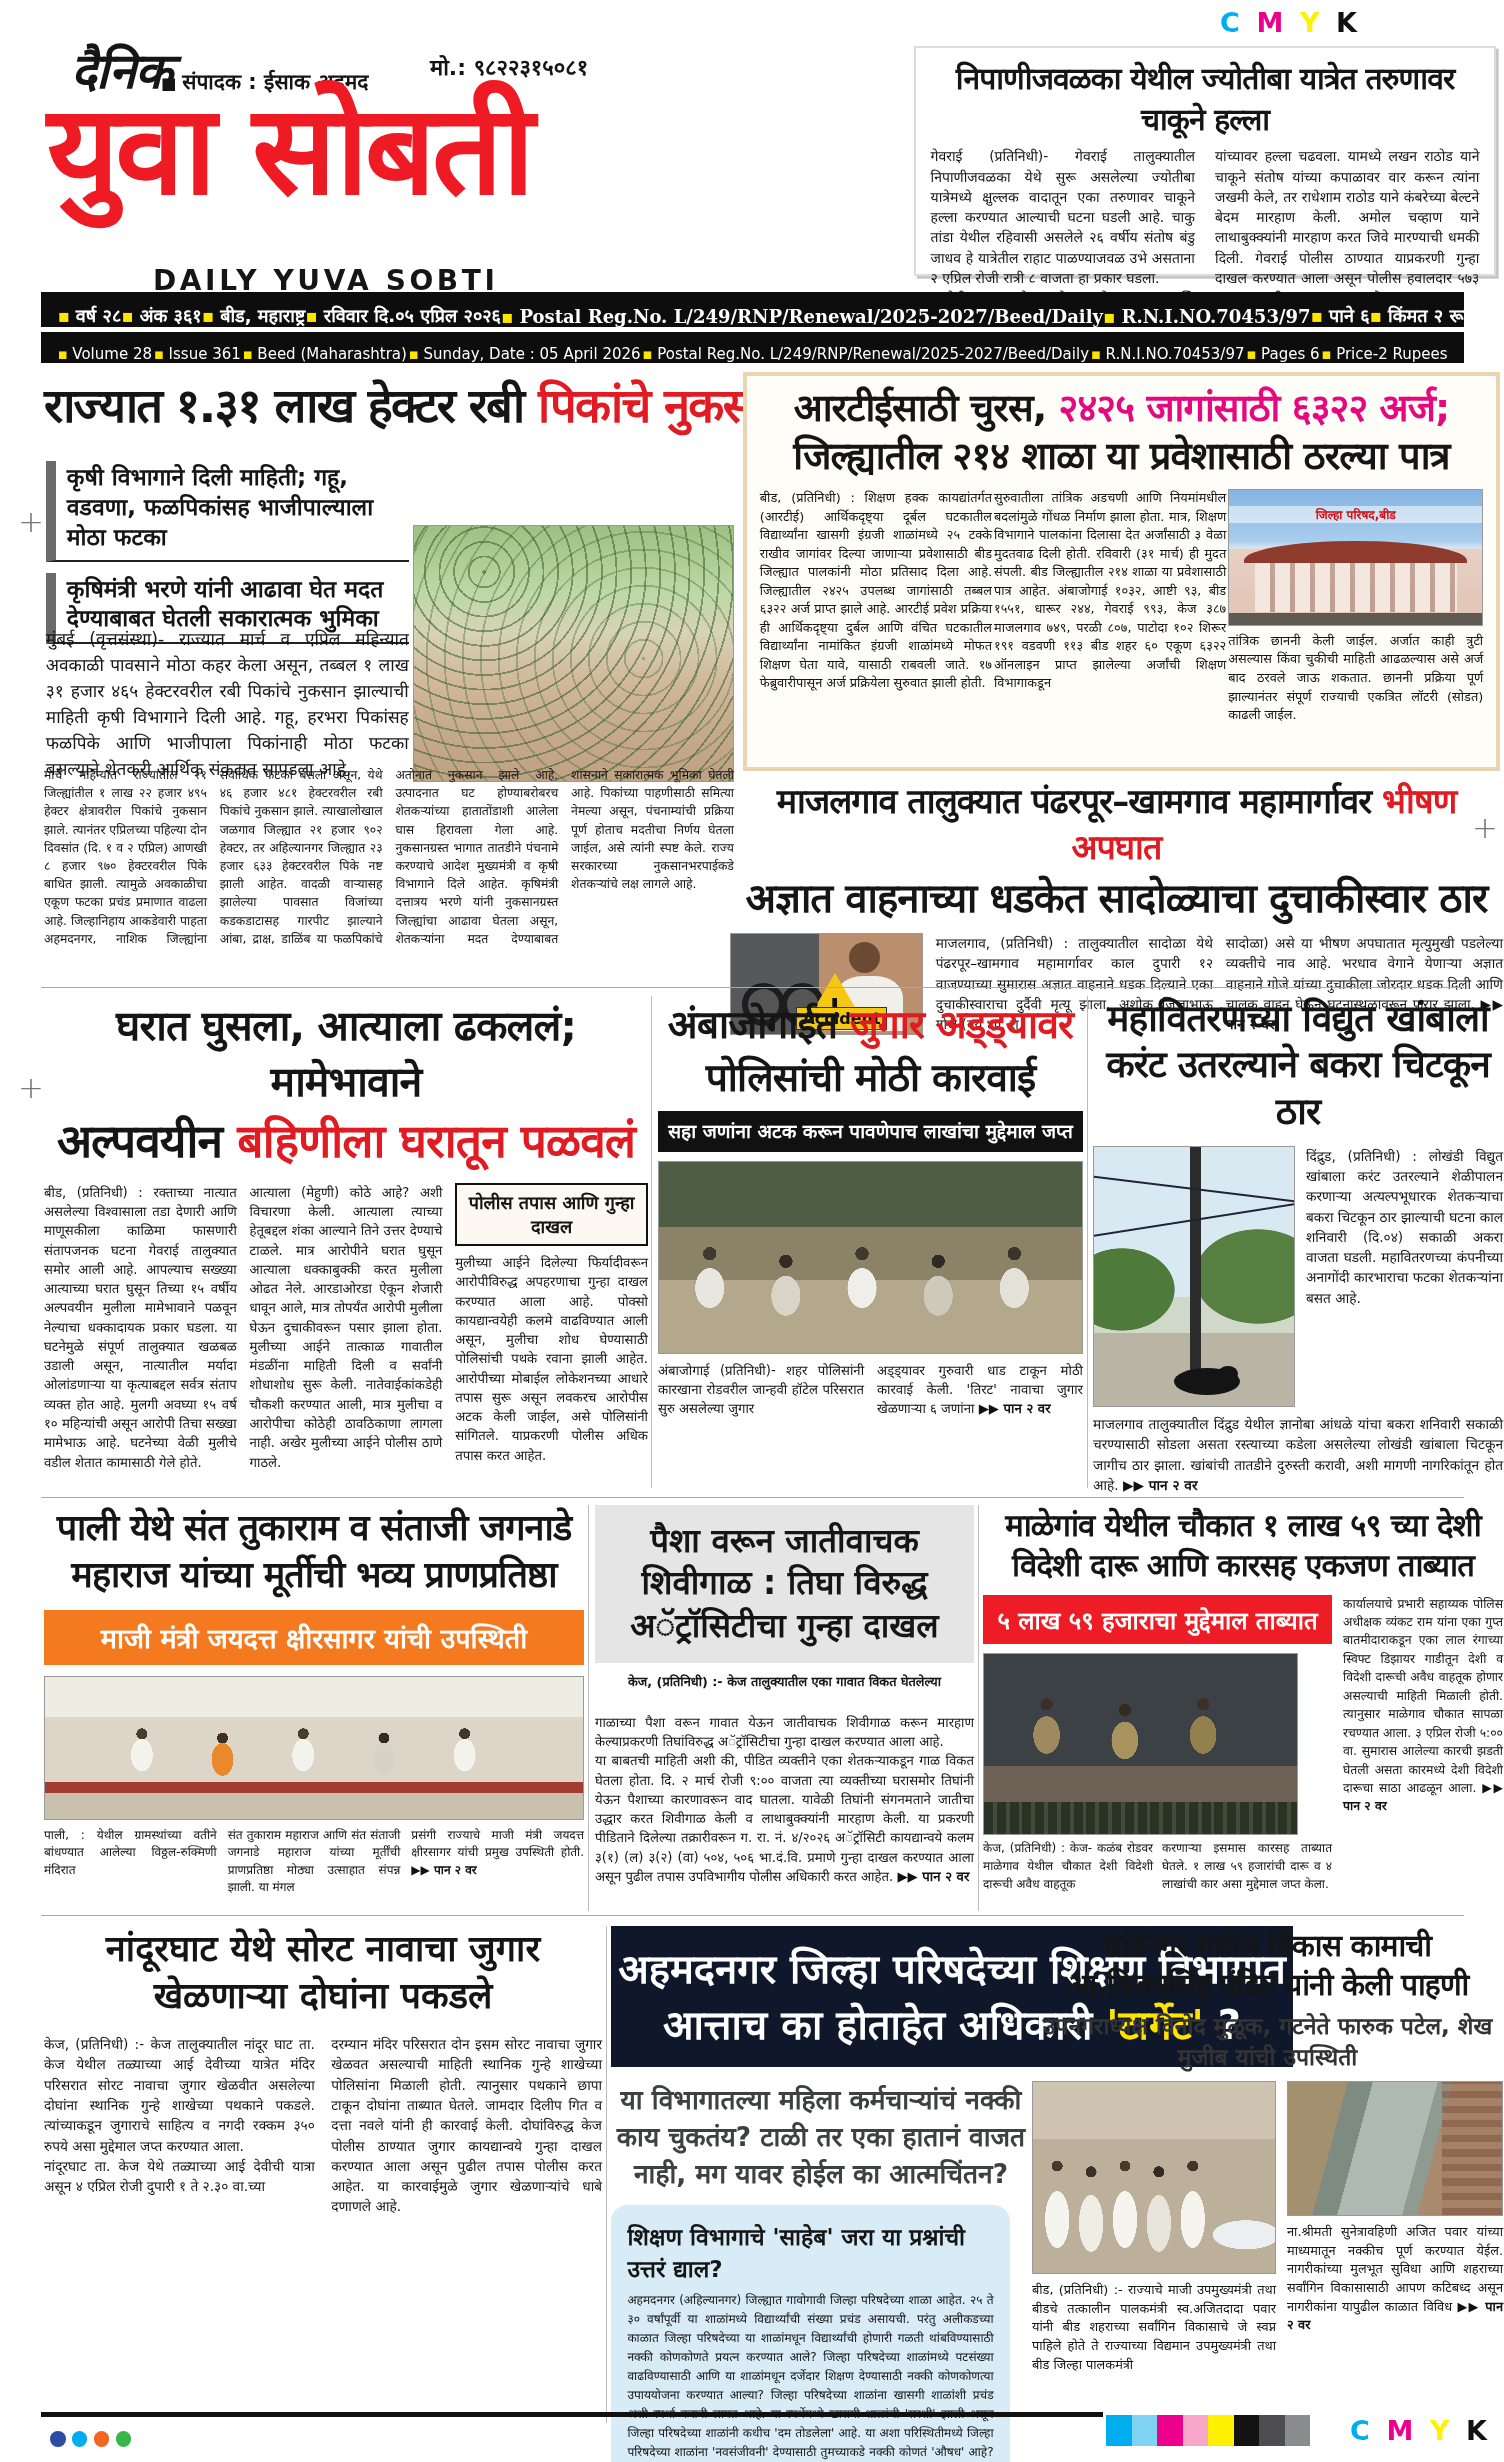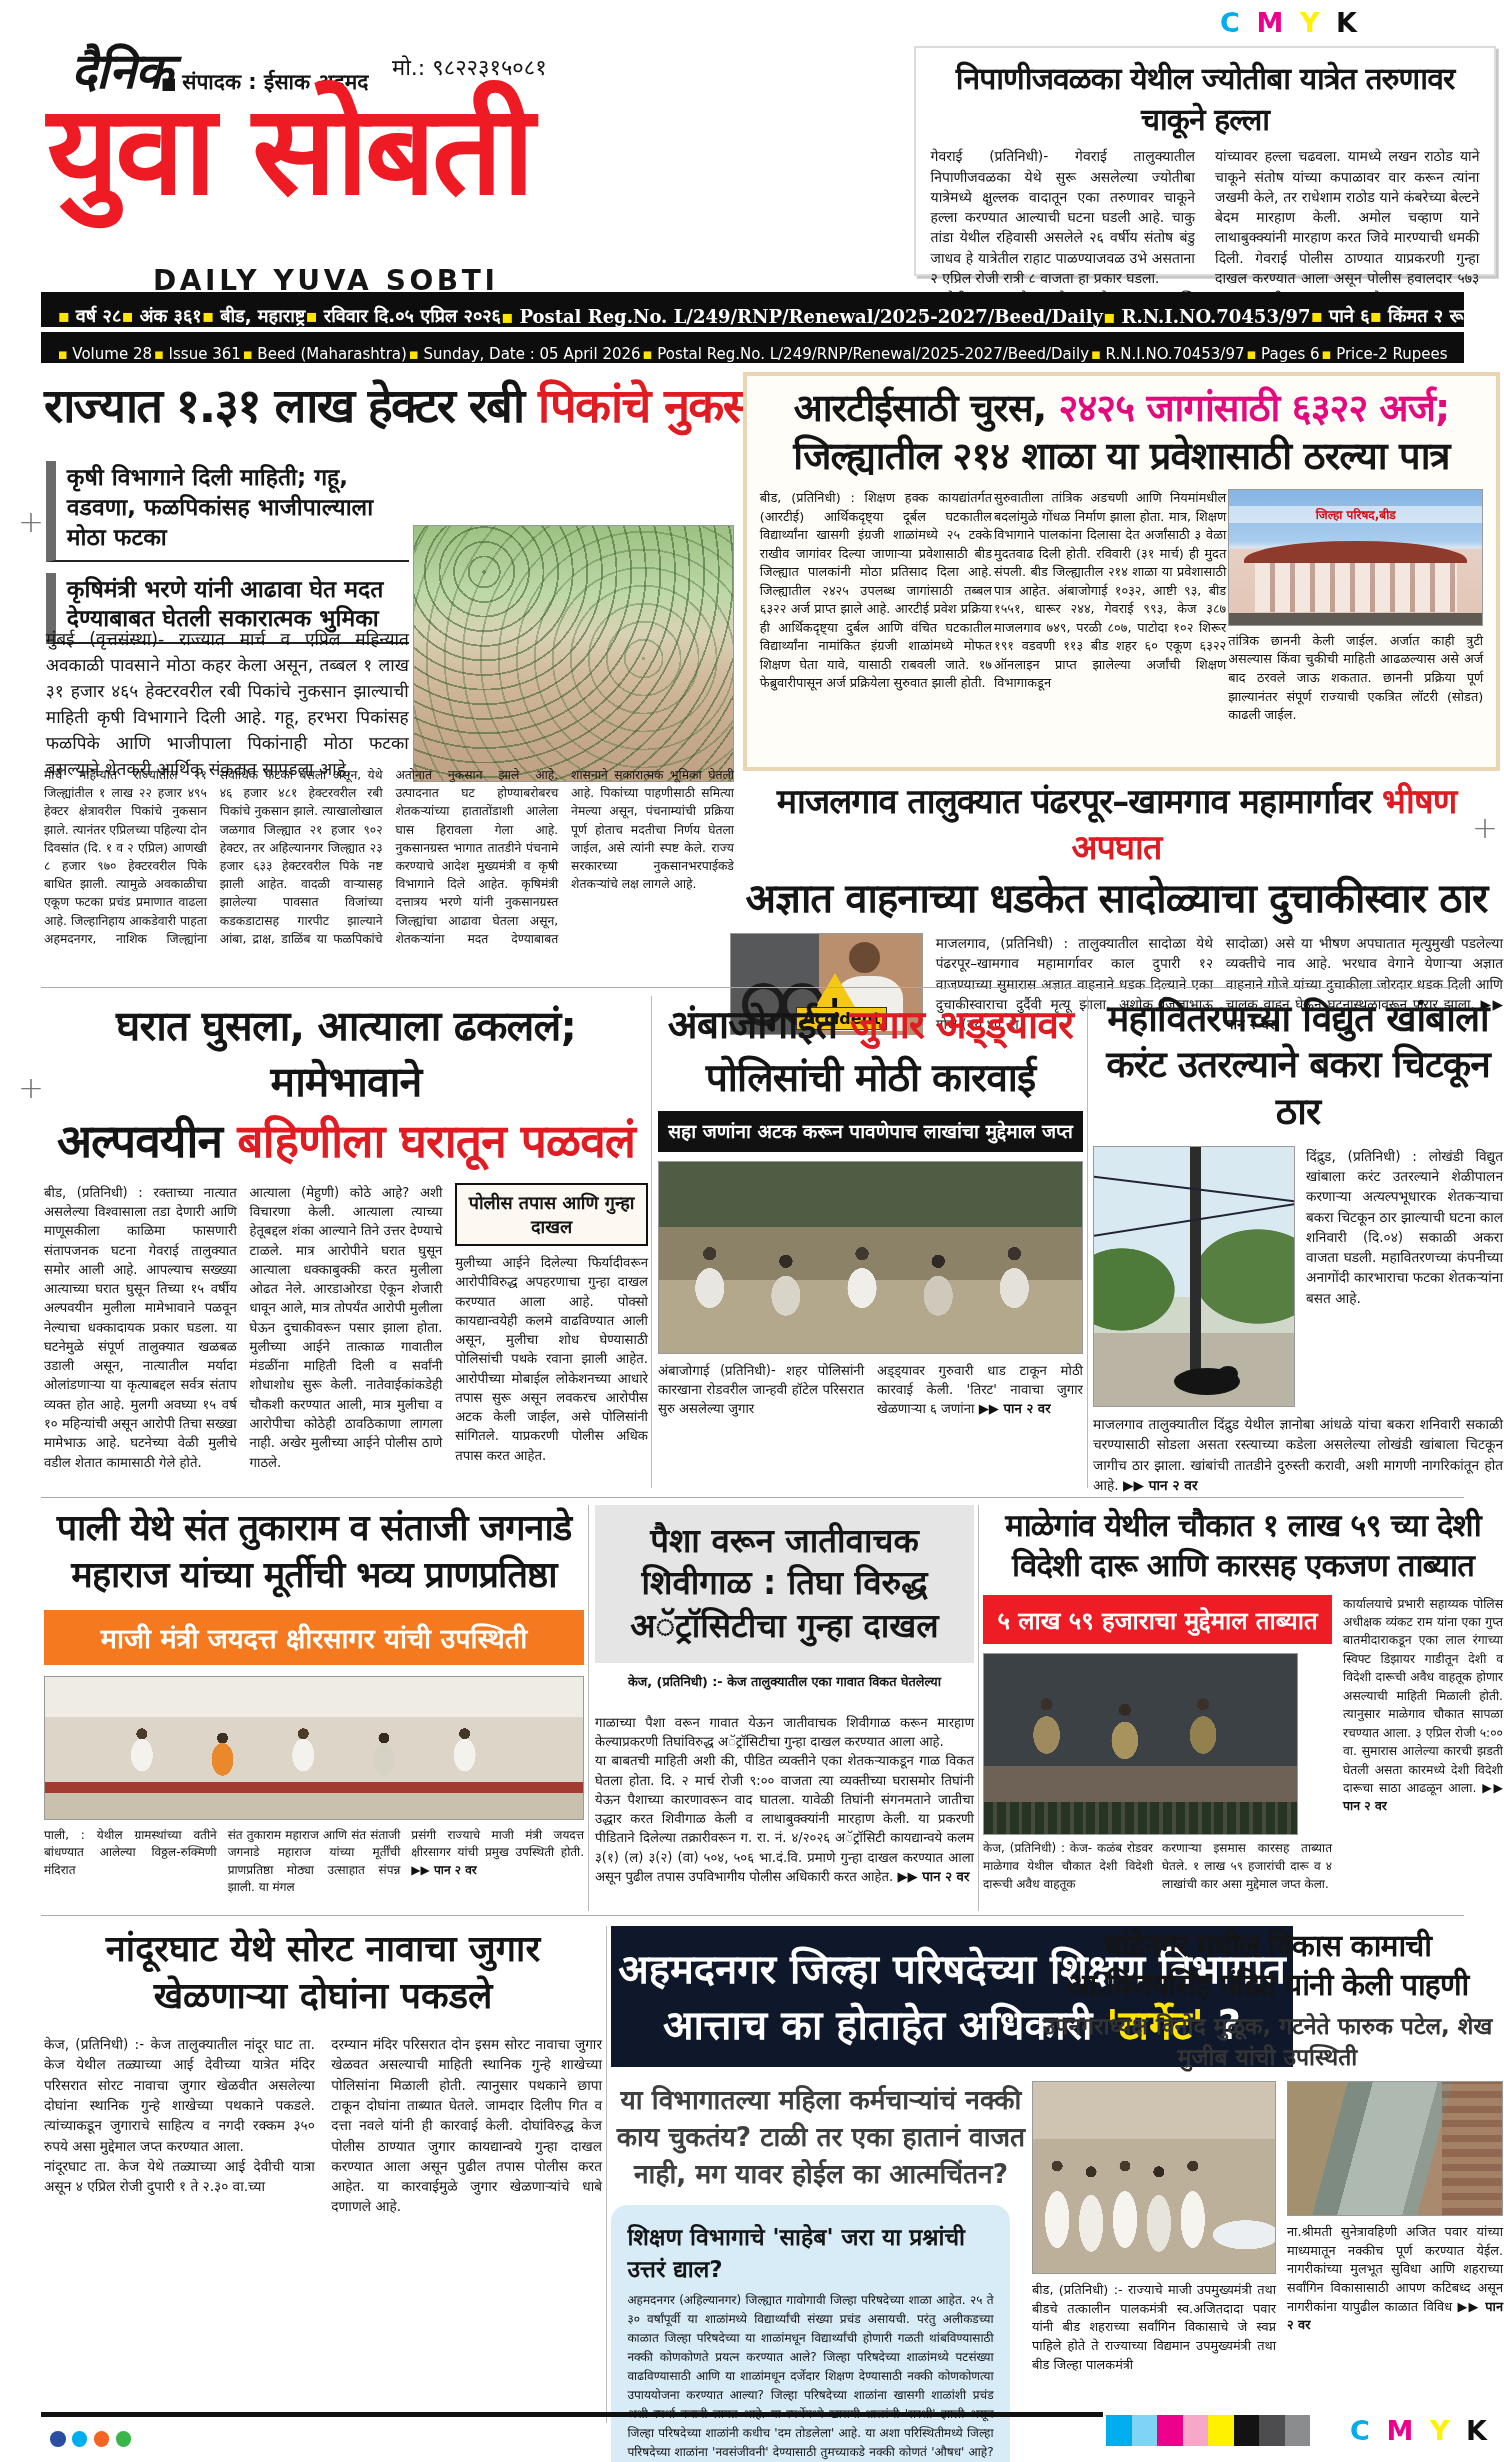--- a/index.html
+++ b/index.html
@@ -11,21 +11,21 @@
   .b{font-weight:bold;}
   .pre{white-space:pre-line;}
   .more{font-weight:bold;color:#111;}
   .rule-h{position:absolute;background:#aaa;height:0.9px;}
   .rule-v{position:absolute;background:#bbb;width:0.9px;}
   .reg{position:absolute;color:#777;font-size:31px;font-weight:300;line-height:1;}
   
   .daily{font-size:49px;font-weight:800;font-style:italic;letter-spacing:-0.9px;}
   .editor{font-size:21px;font-weight:bold;}
   .editor::before{content:"■ ";font-size:16.4px;}
-  .mobile{font-size:22px;font-weight:normal;}
+  .mobile{font-size:22px;font-weight:bold;margin-left:38px;}
   .mast-title{font-size:124px;font-weight:800;color:#ee1b24;letter-spacing:-3.6px;line-height:1.35;}
   .mast-sub{font-size:28px;font-weight:800;letter-spacing:3.6px;}
   .ink{font-size:27px;font-weight:800;letter-spacing:3.6px;}
   .ink span{display:inline-block;}
   
   .bar{background:#0d0d0d;color:#fff;display:flex;align-items:flex-end;justify-content:space-between;padding:0 16.4px;box-sizing:border-box;}
   .bar .it{white-space:nowrap;}
   .bar .it::before{content:"▪ ";color:#ffe400;}
   .bar1 .it{font-size:18px;font-weight:bold;}
   .bar2 .it{font-size:15px;}

